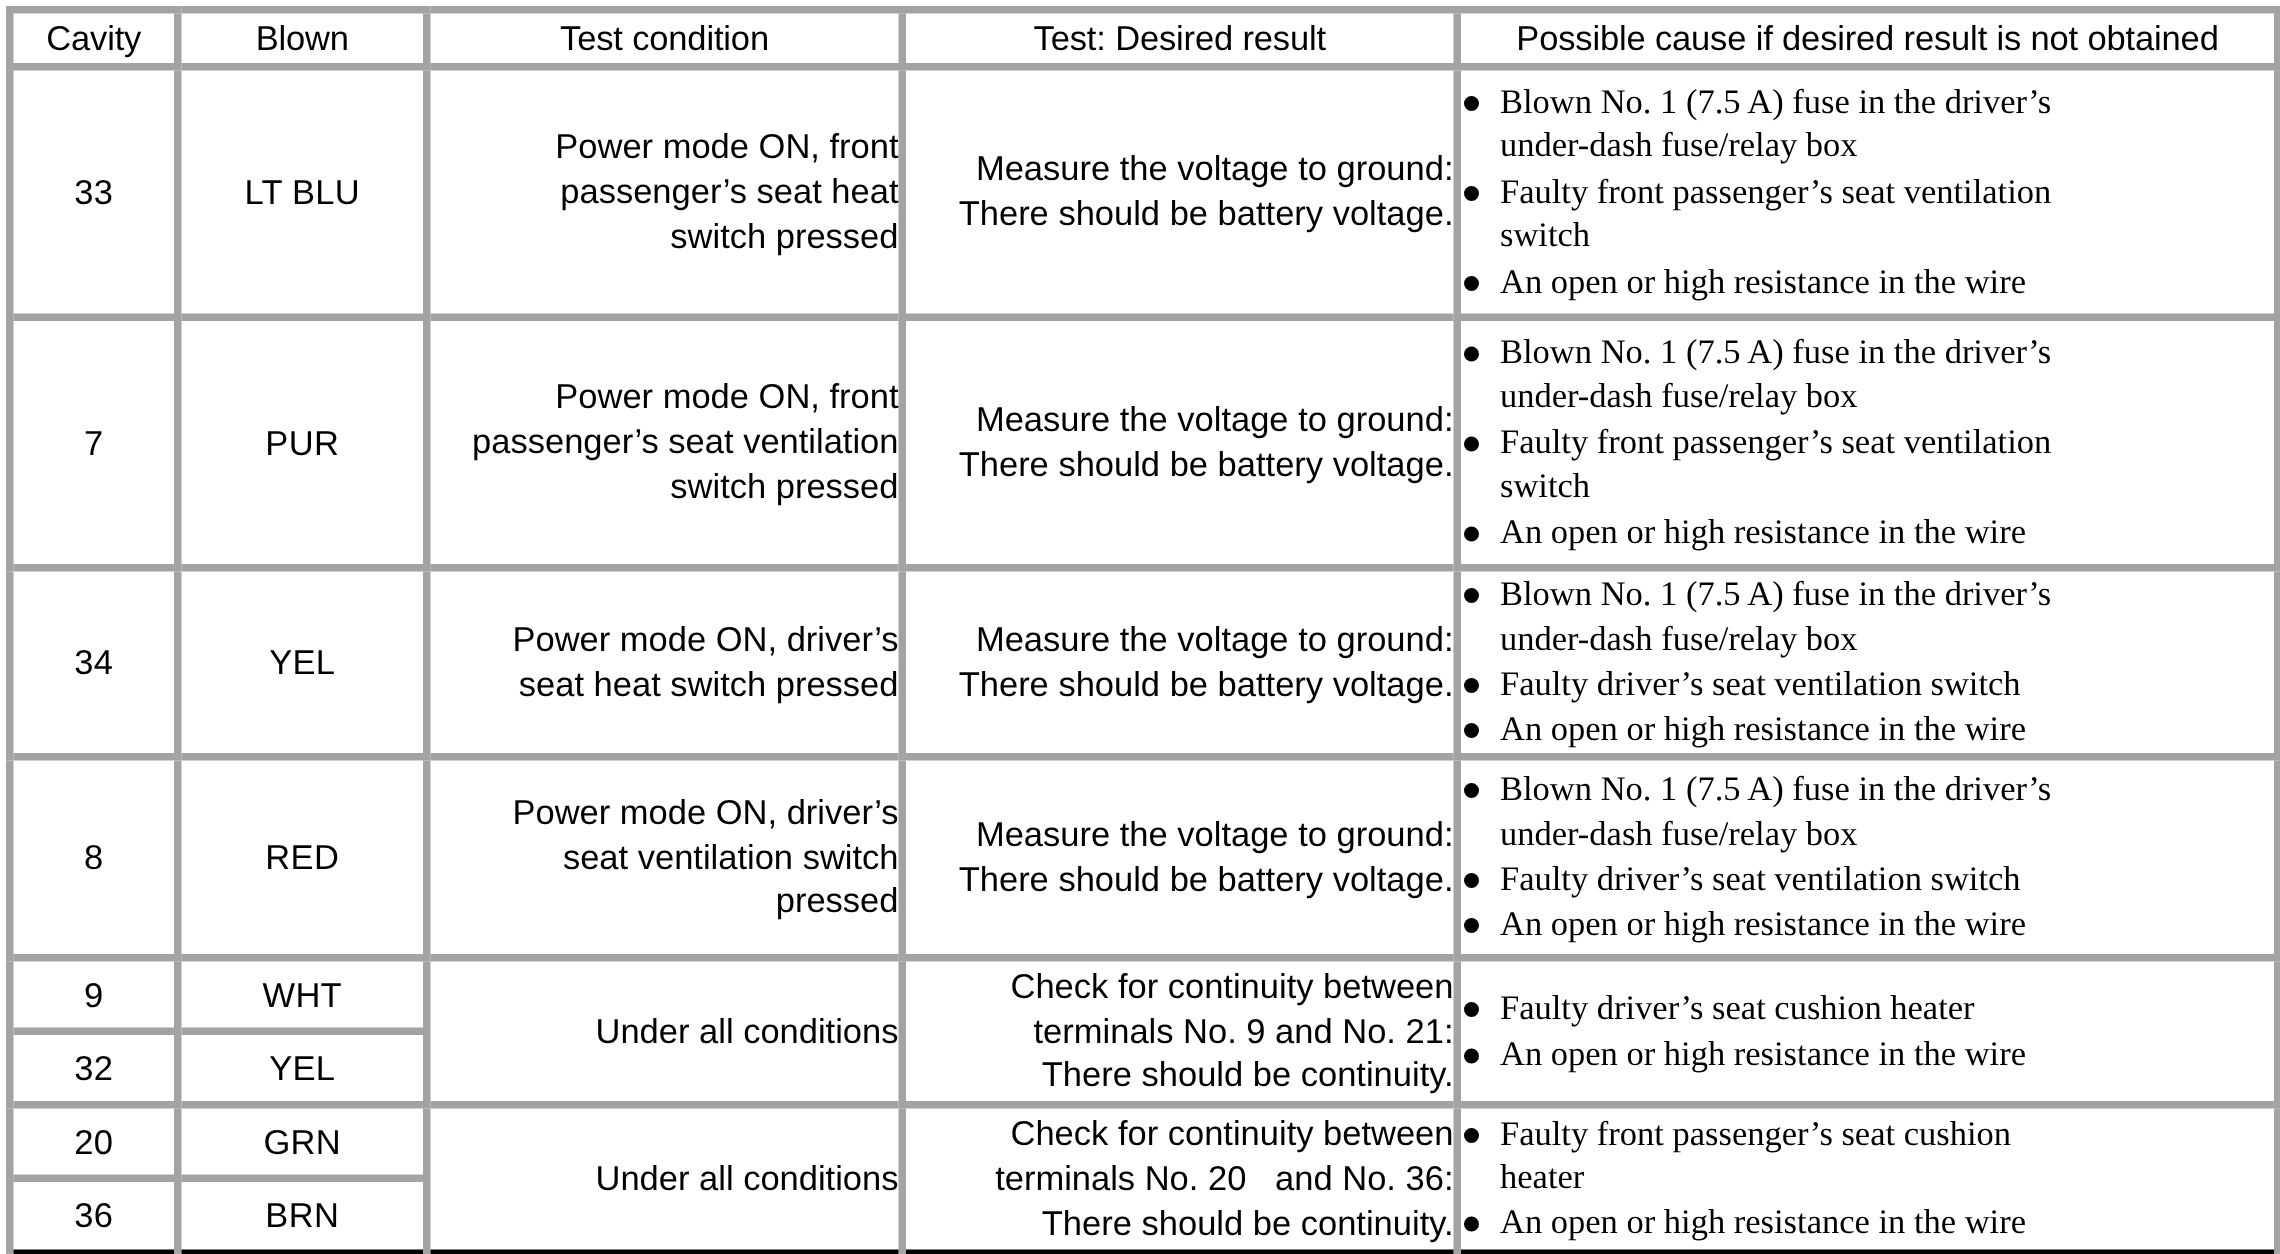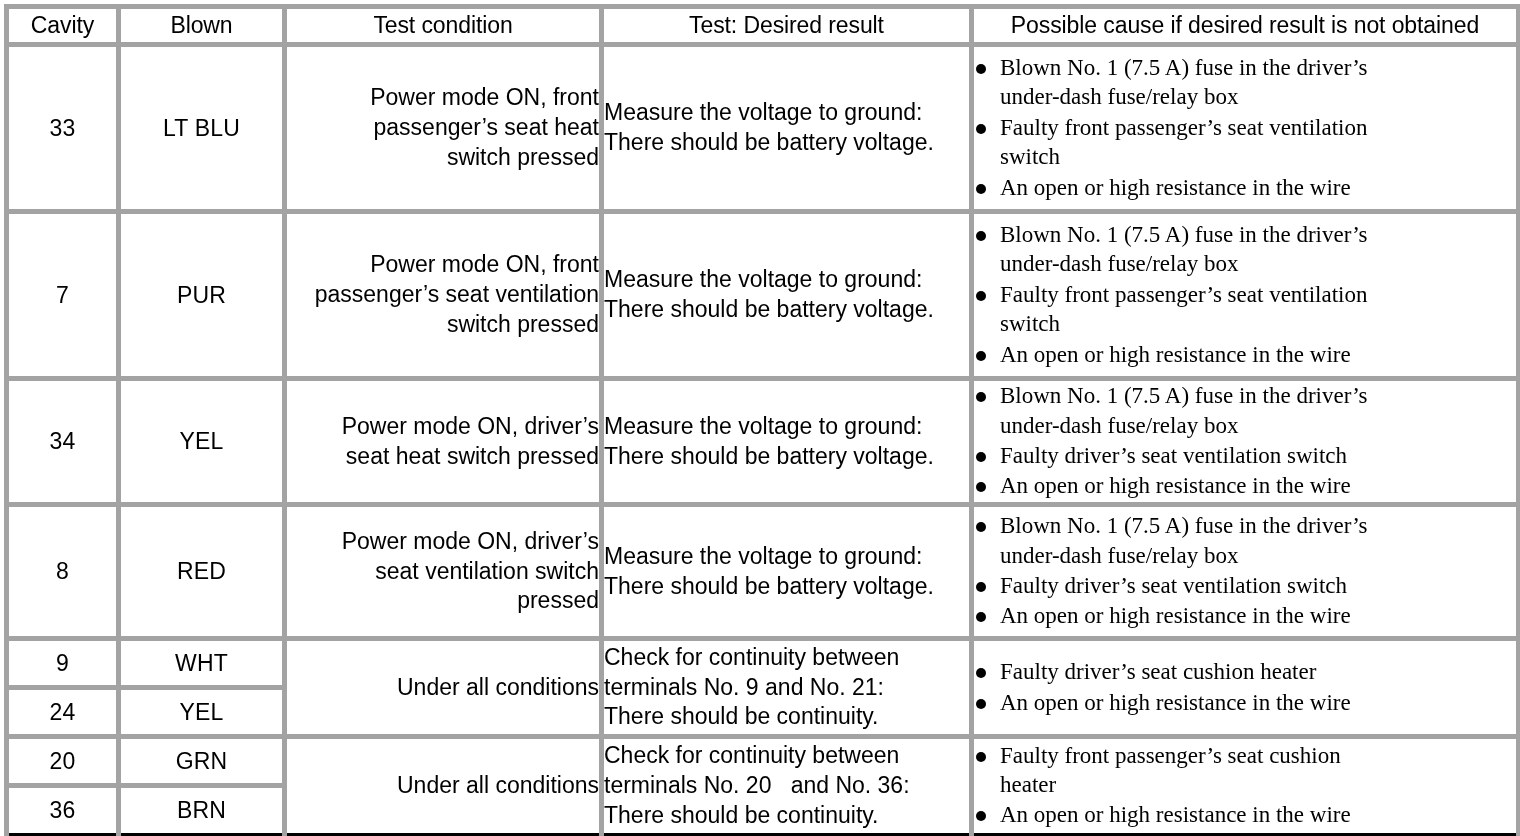--- a/index.html
+++ b/index.html
@@ -97,21 +97,21 @@
     text-align: left;
     padding: 0 6px 0 24px;
     line-height: 1.28;
     font-family: Liberation Serif, serif;
   }
 
   
   td.cell-cavity { border-right: 2px solid #000; }
   td.cell-wire   { border-right: 2px solid #000; }
   td.cell-cond   { border-right: 2px solid #000; }
-  td.cell-test   { border-right: 2px solid #000; }
+  td.cell-test   { border-right: 2px solid #000; text-align: right; }
 
   
   tr.major > td { border-bottom: 3px solid #000; }
   tr.minor > td { border-bottom: 1px solid #000; }
   tr.last  > td { border-bottom: none; }
 
   
   ul.cause-list {
     list-style: none;
     margin: 0;
@@ -313,21 +313,21 @@
               <li>
                 <span class="txt-line">Faulty driver’s seat cushion heater</span>
               </li>
               <li>
                 <span class="txt-line">An open or high resistance in the wire</span>
               </li>
             </ul>
         </td>
       </tr>
       <tr class="major" style="height:49px;">
-        <td class="cell-cavity">24</td>
+        <td class="cell-cavity">32</td>
         <td class="cell-wire">YEL</td>
       </tr>
 
       <tr class="minor" style="height:49px;">
         <td class="cell-cavity">20</td>
         <td class="cell-wire">GRN</td>
         <td class="cell-cond" rowspan="2">
           <span class="cond-block">
               <span class="txt-line">Under all conditions</span>
             </span>

